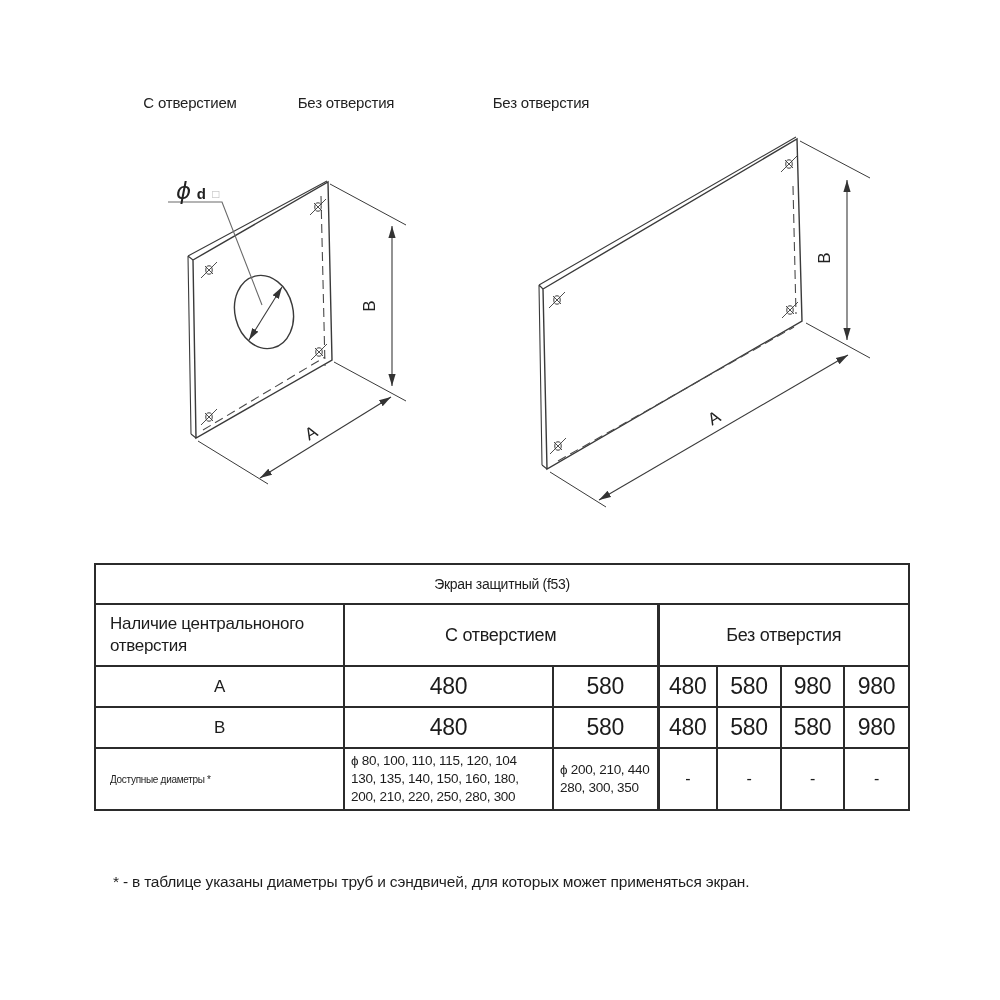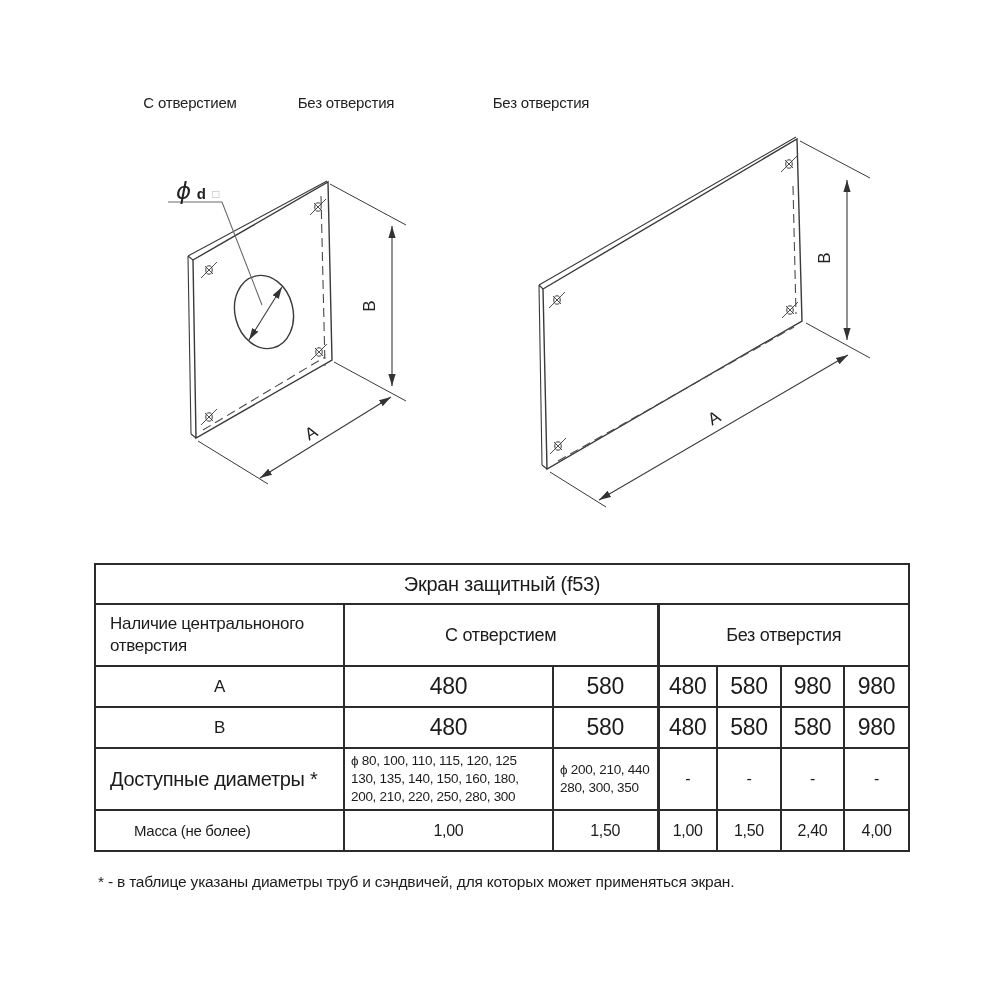--- a/index.html
+++ b/index.html
@@ -22,34 +22,34 @@
   
   .spec-table{
     position:absolute;left:94px;top:563px;width:814px;
     border-collapse:collapse;table-layout:fixed;
     font-family:"Liberation Sans",sans-serif;color:#1c1c1c;
   }
   .spec-table td{
     border:2px solid #2b2b2b;text-align:center;vertical-align:middle;
     padding:0 4px;letter-spacing:-0.3px;overflow:hidden;
   }
-  .r-title td{height:38px;font-size:20px;margin-left:32px;}
+  .r-title td{height:38px;font-size:14px;margin-left:32px;}
   .r-head td{height:60px;font-size:18px;}
   .r-num td{height:39px;font-size:23px;}
   .r-diam td{height:60px;font-size:16px;}
   .r-mass td{height:39px;font-size:16px;}
   .spec-table td.leftal{text-align:left;padding-left:14px;margin-left:28px;}
   .spec-table td.small{font-size:13.5px;line-height:18px;letter-spacing:-0.3px;}
   .spec-table td.pre{white-space:pre-line;text-align:left;padding-left:6px;padding-right:2px;}
   .spec-table td.grp{border-left:3px solid #2b2b2b;}
   .r-head td.leftal{font-size:17px;line-height:22px;}
 
   
   .footnote{
-    position:absolute;left:98px;top:868px;width:830px;
+    position:absolute;left:113px;top:868px;width:830px;
     font-size:15.5px;line-height:28px;color:#1d1d1d;letter-spacing:-0.2px;
   }
   .glyph-box{color:#b0b0b0;font-size:14px;}
 </style>
 </head>
 <body>
 
 <div class="canvas">
 
   <div class="caption cap-left">С отверстием</div>
@@ -181,40 +181,31 @@
       <tr class="r-num">
         <td style="font-size:17px;">B</td>
         <td>480</td>
         <td>580</td>
         <td class="grp">480</td>
         <td>580</td>
         <td>580</td>
         <td>980</td>
       </tr>
       <tr class="r-diam">
-        <td class="leftal" style="font-size:20px;">Доступные диаметры *</td>
-        <td class="pre small">ϕ 80, 100, 110, 115, 120, 125
+        <td class="leftal" style="font-size:10px;">Доступные диаметры *</td>
+        <td class="pre small">ϕ 80, 100, 110, 115, 120, 104
 130, 135, 140, 150, 160, 180,
 200, 210, 220, 250, 280, 300</td>
         <td class="pre small">ϕ 200, 210, 440
 280, 300, 350</td>
         <td class="grp">-</td>
         <td>-</td>
         <td>-</td>
         <td>-</td>
       </tr>
-      <tr class="r-mass">
-        <td class="leftal" style="font-size:15px;padding-left:38px;">Масса (не более)</td>
-        <td>1,00</td>
-        <td>1,50</td>
-        <td class="grp">1,00</td>
-        <td>1,50</td>
-        <td>2,40</td>
-        <td>4,00</td>
-      </tr>
     </tbody>
   </table>
 
   <div class="footnote">
     <div>* - в таблице указаны диаметры труб и сэндвичей, для которых может применяться экран.</div>
   </div>
 
 </div>
 
 </body></html>

